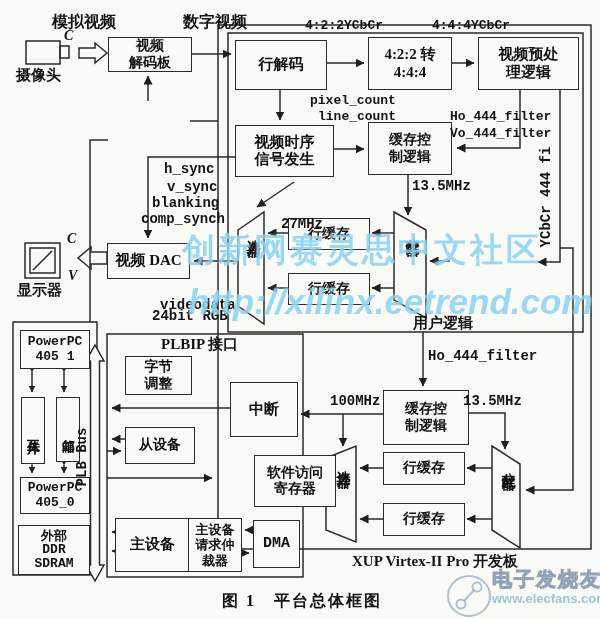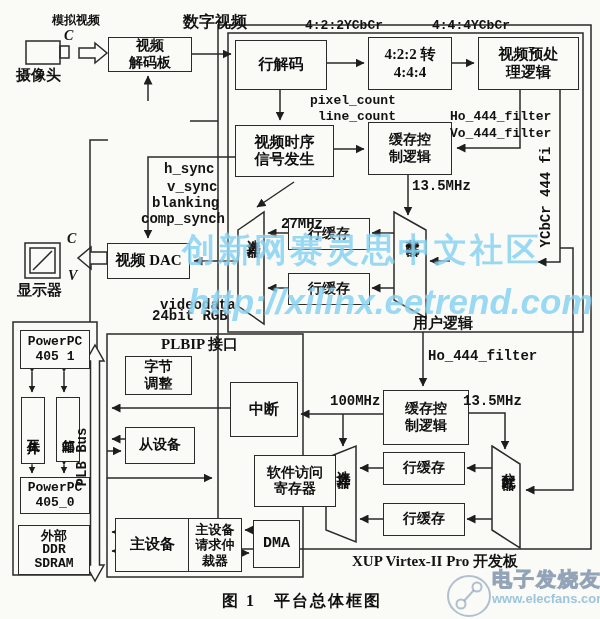--- a/index.html
+++ b/index.html
@@ -216,21 +216,21 @@
     </div>
   <div class="bx mono" style="left:253px;top:520px;width:45px;height:46px;font-size:15px;">
       <span>DMA</span>
     </div>
 
   <div class="vtext" style="left:244px;top:229px;">选择器</div>
   <div class="vtext" style="left:403px;top:228px;">分配器</div>
   <div class="vtext" style="left:334px;top:460px;">选择器</div>
   <div class="vtext" style="left:499px;top:462px;">分配器</div>
 
-  <div class="lbl" style="left:52px;top:12px;font-size:12px;">模拟视频</div>
+  <div class="lbl" style="left:52px;top:12px;font-size:16px;">模拟视频</div>
   <div class="lbl ital" style="left:64px;top:28px;">C</div>
   <div class="lbl" style="left:183px;top:12px;font-size:16px;">数字视频</div>
   <div class="lbl" style="left:16px;top:66px;">摄像头</div>
   <div class="lbl mono" style="left:305px;top:18px;">4:2:2YCbCr</div>
   <div class="lbl mono" style="left:432px;top:18px;">4:4:4YCbCr</div>
   <div class="lbl mono" style="left:310px;top:93px;">pixel_count</div>
   <div class="lbl mono" style="left:318px;top:109px;">line_count</div>
   <div class="lbl mono" style="left:450px;top:109px;">Ho_444_filter</div>
   <div class="lbl mono" style="left:450px;top:126px;">Vo_444_filter</div>
   <div class="lbl mono m14" style="left:281px;top:172px;margin-top:44px;">27MHz</div>

